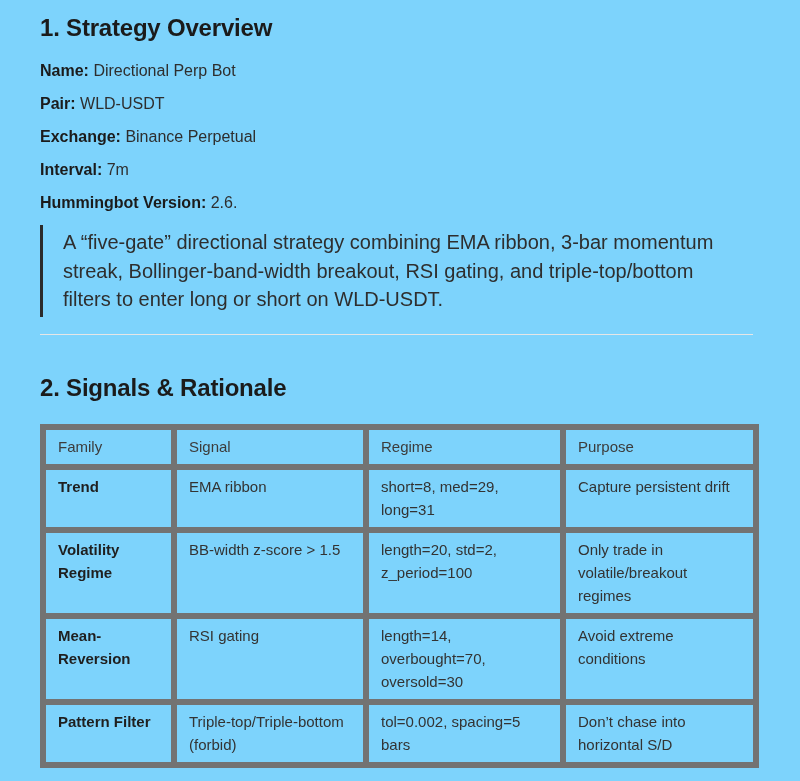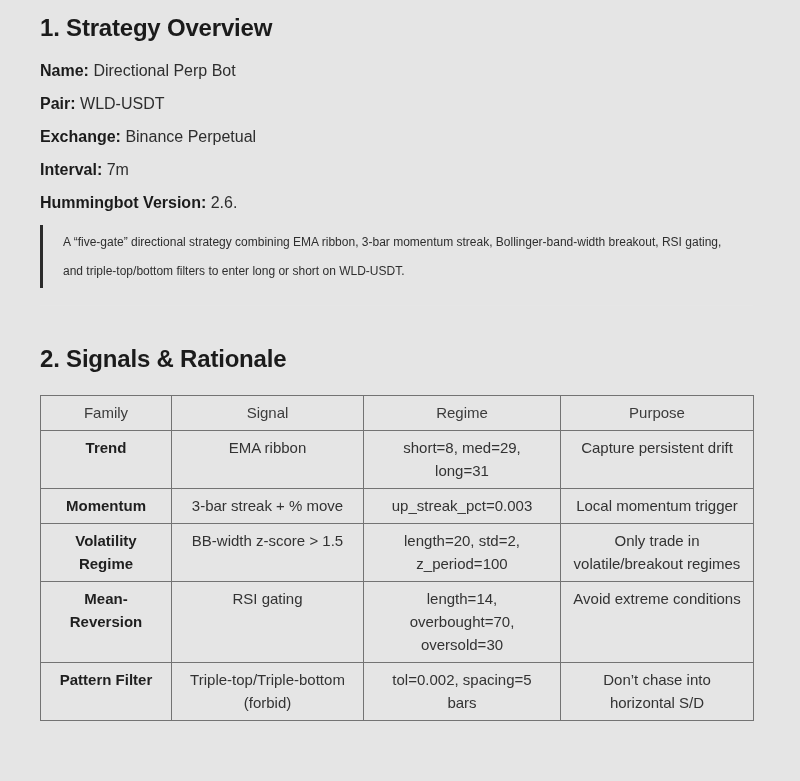--- a/index.html
+++ b/index.html
@@ -7,21 +7,21 @@
     margin: 0;
     padding: 0;
     background: #ffffff;
     font-family: "Liberation Sans", "DejaVu Sans", sans-serif;
     color: #2e2e2e;
   }
   .page {
     width: 800px;
     height: 781px;
     overflow: hidden;
-    background: #e5e5e5;
+    background: #7dd3fc;
     padding: 13px 47px 0 40px;
   }
   h2.section-heading {
     font-size: 24px;
     line-height: 30px;
     font-weight: 700;
     color: #1b1b1b;
     letter-spacing: -0.2px;
     margin: 0;
   }
@@ -37,21 +37,21 @@
     color: #1b1b1b;
   }
   p.field .field-value { margin-left: 0.28em; text-align: center; }
   blockquote.callout {
     margin: 3px 0 0 0;
     border-left: 3px solid #2b2b2b;
     padding: 3px 28px 3px 20px;
   }
   blockquote.callout p {
     margin: 0;
-    font-size: 12px;
+    font-size: 20px;
     line-height: 28.5px;
     color: #2e2e2e;
   }
   hr.section-divider {
     border: none;
     border-top: 1px solid #e6e6e6;
     margin: 17px 0 0 0;
   }
   .section-2 h2.section-heading { margin-top: 38px; }
   table.signals-table {
@@ -61,23 +61,23 @@
     margin-top: 21px;
     font-size: 15px;
     line-height: 23px;
   }
   table.signals-table col.c1 { width: 131px; }
   table.signals-table col.c2 { width: 192px; }
   table.signals-table col.c3 { width: 197px; }
   table.signals-table col.c4 { width: 193px; }
   table.signals-table th,
   table.signals-table td {
-    border: 1px solid #737373;
+    border: 6px solid #737373;
     padding: 5px 12px 6px 12px;
-    text-align: center;
+    text-align: left;
     vertical-align: top;
     font-weight: 400;
     color: #333333;
     word-wrap: break-word;
     margin-left: 48px;
   }
   table.signals-table thead th {
     color: #3c3c3c;
     font-weight: 400;
   }
@@ -138,26 +138,20 @@
         </tr>
       </thead>
       <tbody>
         <tr>
           <td class="row-head">Trend</td>
           <td>EMA ribbon</td>
           <td>short=8, med=29, long=31</td>
           <td>Capture persistent drift</td>
         </tr>
         <tr>
-          <td class="row-head">Momentum</td>
-          <td>3-bar streak + % move</td>
-          <td>up_streak_pct=0.003</td>
-          <td>Local momentum trigger</td>
-        </tr>
-        <tr>
           <td class="row-head">Volatility Regime</td>
           <td>BB-width z-score &gt; 1.5</td>
           <td>length=20, std=2, z_period=100</td>
           <td>Only trade in volatile/breakout regimes</td>
         </tr>
         <tr>
           <td class="row-head">Mean-Reversion</td>
           <td>RSI gating</td>
           <td>length=14, overbought=70, oversold=30</td>
           <td>Avoid extreme conditions</td>

